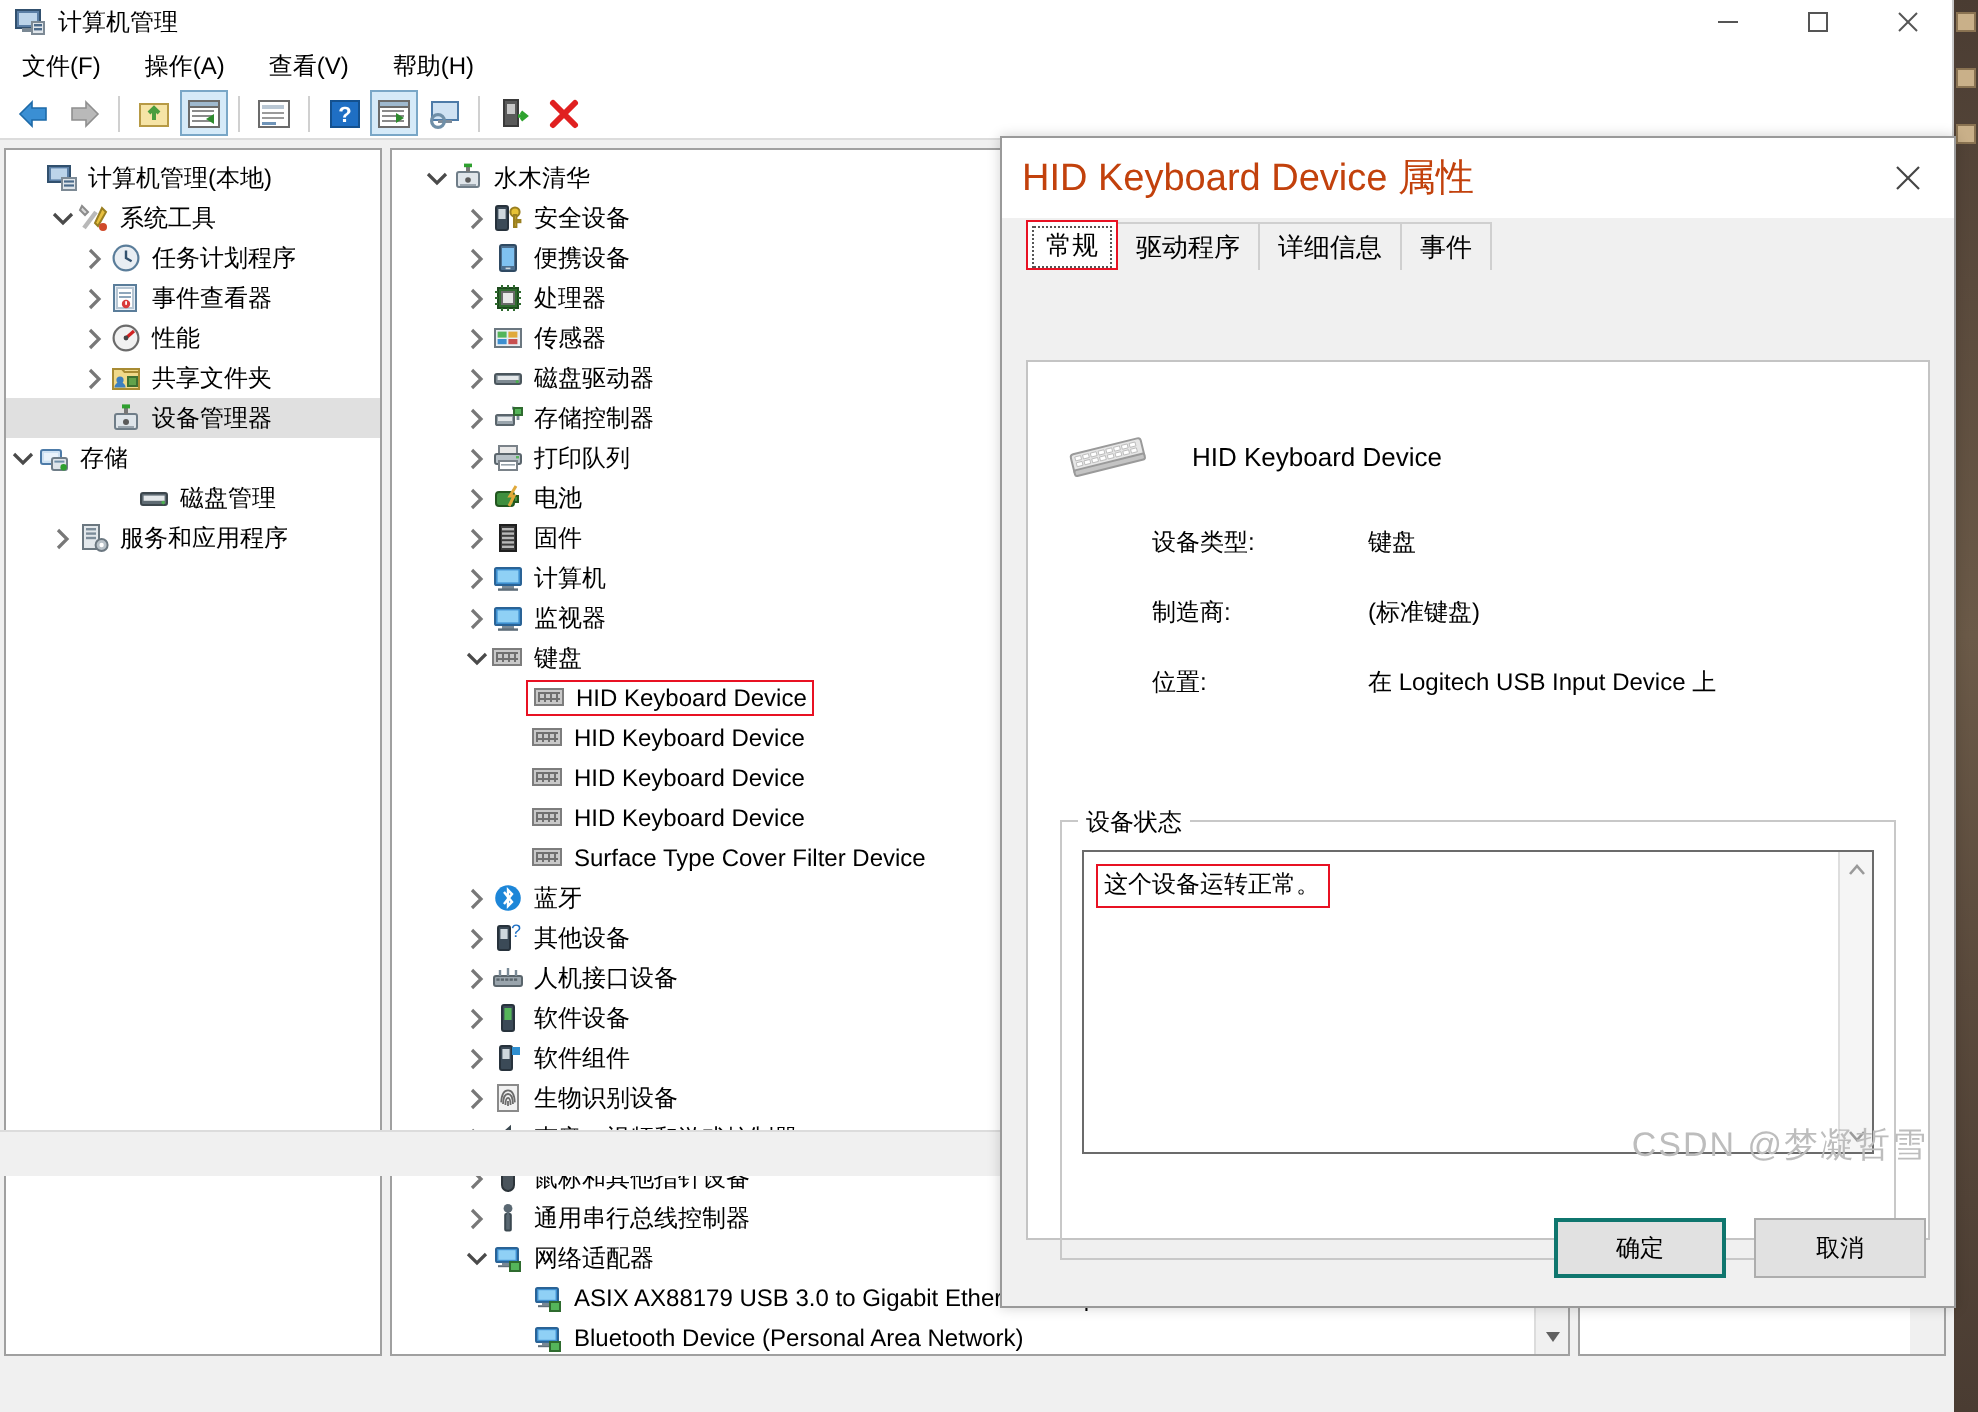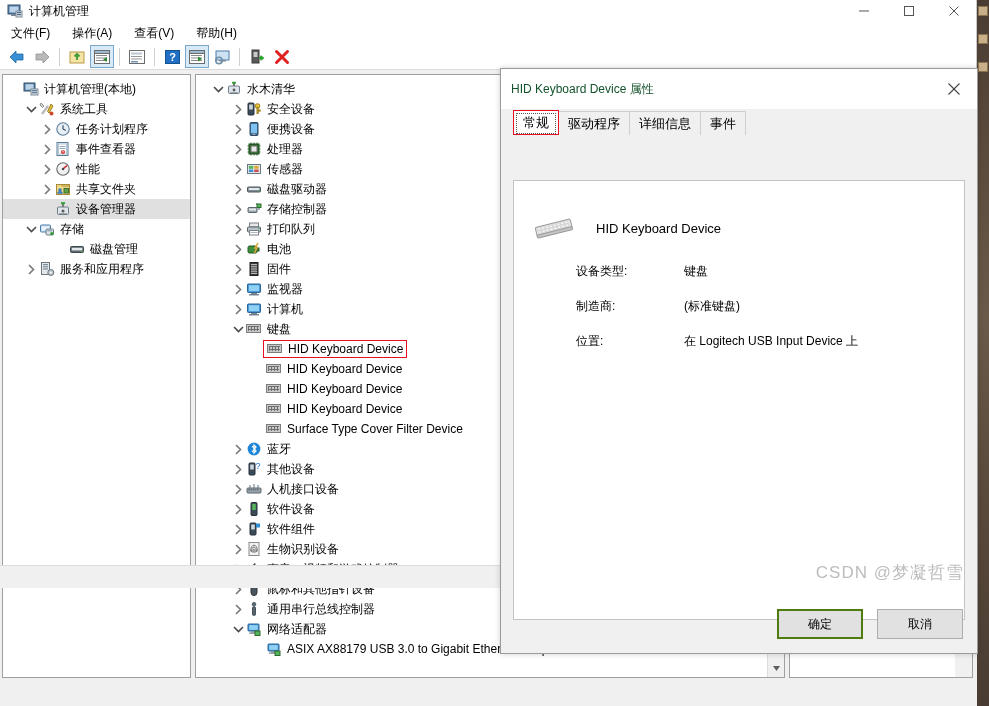--- a/index.html
+++ b/index.html
@@ -169,21 +169,21 @@
   
   .dialog {
     position: absolute; left: 500px; top: 68px; width: 478px; height: 586px;
     background: #f0f0f0; border: 1px solid #9a9a9a;
     box-shadow: 0 0 6px rgba(0,0,0,0.18);
   }
   .dlg-title {
     height: 40px; background: #ffffff; display: flex; align-items: center;
     padding-left: 10px; position: relative;
   }
-  .dlg-title-text { font-size: 12px; color: #14532d; }
+  .dlg-title-text { font-size: 19px; color: #c2410c; }
   .dlg-close {
     position: absolute; right: 0; top: 0; width: 46px; height: 40px;
     display: flex; align-items: center; justify-content: center; color: #444;
   }
   .dlg-tabs {
     display: flex; align-items: flex-end; padding-left: 12px; height: 26px;
     background: #f0f0f0; position: relative;
   }
   .tab {
     height: 24px; padding: 0 9px; font-size: 13px;
@@ -240,21 +240,21 @@
   }
 
   .dlg-buttons {
     position: absolute; right: 14px; bottom: 14px; display: flex; gap: 14px;
   }
   .dlg-btn {
     width: 86px; height: 30px; font-size: 12px;
     display: flex; align-items: center; justify-content: center;
     background: #e1e1e1; border: 1px solid #adadad; color: #000;
   }
-  .dlg-btn.primary { border: 2px solid #4d7c0f; background: #e1e1e1; }
+  .dlg-btn.primary { border: 2px solid #0f766e; background: #e1e1e1; }
 
   
   .watermark {
     position: absolute; right: 12px; bottom: 4px;
     font-size: 17px; color: #bdbdbd; letter-spacing: 1px;
     white-space: nowrap;
   }
 </style>
 </head>
 <body>
@@ -474,21 +474,21 @@
               <span class="chev blank"></span>
               <span class="ico"><svg width="16" height="16" viewBox="0 0 16 16">
                   <rect x="2.5" y="6" width="11" height="7.5" rx="1" fill="#dfe5ea" stroke="#6f7d88"></rect>
                   <rect x="7" y="2" width="2" height="4" fill="#777"></rect>
                   <rect x="6" y="1.2" width="4" height="2" fill="#2fa02f"></rect>
                   <circle cx="8" cy="10" r="1.5" fill="#5a5a5a"></circle>
                   <rect x="4" y="12" width="8" height="1" fill="#9aa5ae"></rect>
                 </svg></span>
               <span class="lbl">设备管理器</span>
             </div>
-            <div class="node" style="padding-left:20px">
+            <div class="node" style="">
               <span class="chev">
                 <svg width="11" height="8" viewBox="0 0 11 8">
                   <path d="M1 2 L5.5 6.5 L10 2" fill="none" stroke="#4a4a4a" stroke-width="1.6"></path>
                 </svg>
               </span>
               <span class="ico"><svg width="16" height="16" viewBox="0 0 16 16">
                   <rect x="1.5" y="4" width="10" height="7" rx="1" fill="#cfe2f3" stroke="#4d7ba8"></rect>
                   <rect x="3" y="5.5" width="7" height="3.8" fill="#eaf3fb"></rect>
                   <rect x="7" y="8" width="7.5" height="6" rx="1" fill="#dfe5ea" stroke="#6f7d88"></rect>
                   <rect x="8.2" y="9.3" width="5" height="1" fill="#6f8fa8"></rect>
@@ -688,35 +688,35 @@
                 <svg width="8" height="11" viewBox="0 0 8 11">
                   <path d="M2 1 L6.5 5.5 L2 10" fill="none" stroke="#787878" stroke-width="1.6"></path>
                 </svg>
               </span>
               <span class="ico"><svg width="16" height="16" viewBox="0 0 16 16">
                   <rect x="1.5" y="3" width="13" height="8.5" rx="0.8" fill="#3d8fd0" stroke="#2a6396"></rect>
                   <rect x="2.8" y="4.2" width="10.4" height="6" fill="#8fd0f5"></rect>
                   <rect x="5" y="12" width="6" height="1.6" fill="#7a8a96"></rect>
                   <rect x="3" y="13.2" width="10" height="1.2" fill="#5f6e7a"></rect>
                 </svg></span>
-              <span class="lbl">监视器</span>
+              <span class="lbl">计算机</span>
             </div>
             <div class="node" style="padding-left:34px">
               <span class="chev">
                 <svg width="8" height="11" viewBox="0 0 8 11">
                   <path d="M2 1 L6.5 5.5 L2 10" fill="none" stroke="#787878" stroke-width="1.6"></path>
                 </svg>
               </span>
               <span class="ico"><svg width="16" height="16" viewBox="0 0 16 16">
                   <rect x="1.5" y="3" width="13" height="8.5" rx="0.8" fill="#3d8fd0" stroke="#2a6396"></rect>
                   <rect x="2.8" y="4.2" width="10.4" height="6" fill="#8fd0f5"></rect>
                   <rect x="5" y="12" width="6" height="1.6" fill="#7a8a96"></rect>
                   <rect x="3" y="13.2" width="10" height="1.2" fill="#5f6e7a"></rect>
                 </svg></span>
-              <span class="lbl">计算机</span>
+              <span class="lbl">监视器</span>
             </div>
             <div class="node" style="padding-left:34px">
               <span class="chev">
                 <svg width="11" height="8" viewBox="0 0 11 8">
                   <path d="M1 2 L5.5 6.5 L10 2" fill="none" stroke="#4a4a4a" stroke-width="1.6"></path>
                 </svg>
               </span>
               <span class="ico">
                 <span class="kbd-glyph"></span>
               </span>
@@ -900,20 +900,31 @@
             <div class="node" style="padding-left:54px">
               <span class="chev blank"></span>
               <span class="ico"><svg width="16" height="16" viewBox="0 0 16 16">
                   <rect x="2" y="3" width="11" height="7" rx="0.8" fill="#3d8fd0" stroke="#2a6396"></rect>
                   <rect x="3.2" y="4.1" width="8.6" height="4.8" fill="#8fd0f5"></rect>
                   <rect x="5" y="10.4" width="5" height="1.2" fill="#7a8a96"></rect>
                   <rect x="3" y="11.6" width="9" height="1" fill="#5f6e7a"></rect>
                   <rect x="9" y="10" width="5" height="4.5" fill="#55b55a" stroke="#2f6b2f"></rect>
                 </svg></span>
               <span class="lbl">ASIX AX88179 USB 3.0 to Gigabit Ethernet Adapter</span>
+            </div>
+            <div class="node" style="padding-left:54px">
+              <span class="chev blank"></span>
+              <span class="ico"><svg width="16" height="16" viewBox="0 0 16 16">
+                  <rect x="2" y="3" width="11" height="7" rx="0.8" fill="#3d8fd0" stroke="#2a6396"></rect>
+                  <rect x="3.2" y="4.1" width="8.6" height="4.8" fill="#8fd0f5"></rect>
+                  <rect x="5" y="10.4" width="5" height="1.2" fill="#7a8a96"></rect>
+                  <rect x="3" y="11.6" width="9" height="1" fill="#5f6e7a"></rect>
+                  <rect x="9" y="10" width="5" height="4.5" fill="#55b55a" stroke="#2f6b2f"></rect>
+                </svg></span>
+              <span class="lbl">Bluetooth Device (Personal Area Network)</span>
             </div>
           </div>
         <div class="vscroll">
           <div class="sb-btn">
             <svg width="9" height="7" viewBox="0 0 9 7">
                 <path d="M4.5 1 L8 6 L1 6 Z" fill="#606060"></path>
               </svg>
           </div>
           <div class="sb-thumb" style="top:17px; height:300px;"></div>
           <div class="sb-btn bottom">
@@ -1008,20 +1019,38 @@
             <div class="prop-row">
               <div class="prop-label">制造商:</div>
               <div class="prop-value">(标准键盘)</div>
             </div>
             <div class="prop-row">
               <div class="prop-label">位置:</div>
               <div class="prop-value">在 Logitech USB Input Device 上</div>
             </div>
           </div>
 
+        <div class="group">
+          <div class="group-legend">设备状态</div>
+          <div class="status-box">
+            <div class="status-text">这个设备运转正常。</div>
+            <div class="status-scroll">
+              <div class="ar" style="top:0;">
+                <svg width="9" height="6" viewBox="0 0 9 6">
+                    <path d="M1 5 L4.5 1 L8 5" fill="none" stroke="#9a9a9a" stroke-width="1.3"></path>
+                  </svg>
+              </div>
+              <div class="ar" style="bottom:0;">
+                <svg width="9" height="6" viewBox="0 0 9 6">
+                    <path d="M1 1 L4.5 5 L8 1" fill="none" stroke="#9a9a9a" stroke-width="1.3"></path>
+                  </svg>
+              </div>
+            </div>
+          </div>
+        </div>
 
       </div>
 
       <div class="dlg-buttons">
         <div class="dlg-btn primary">确定</div>
         <div class="dlg-btn">取消</div>
       </div>
 
     </div>
 

